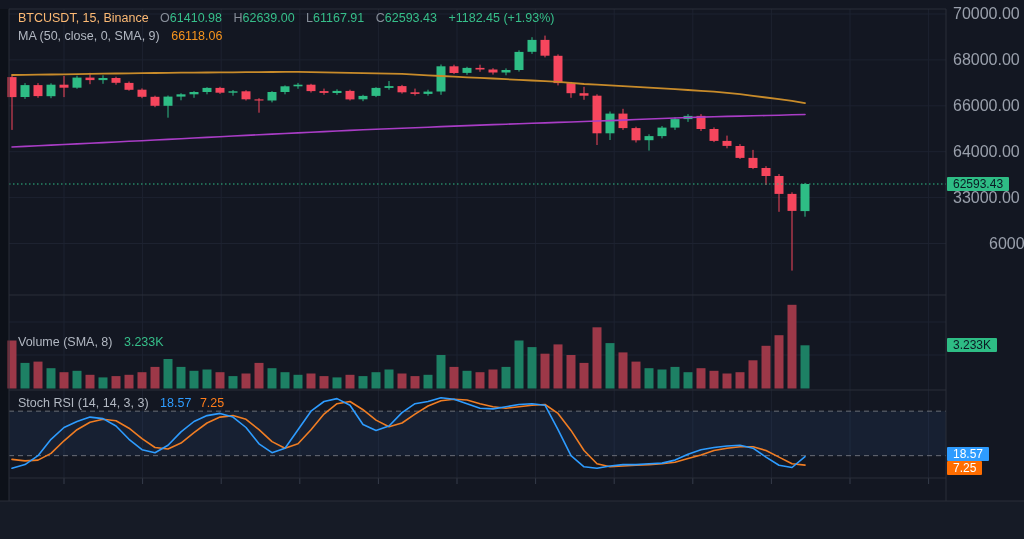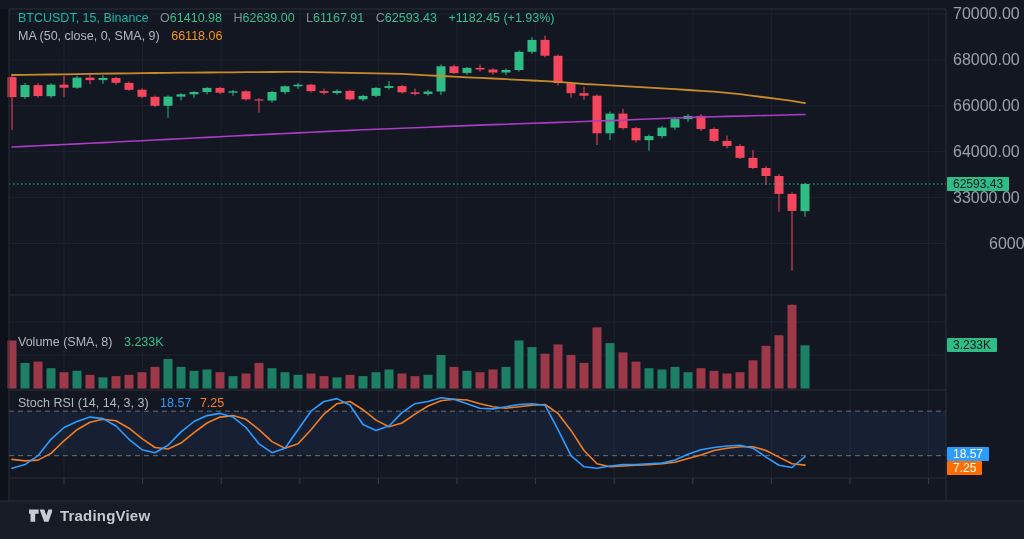--- a/index.html
+++ b/index.html
@@ -7,21 +7,21 @@
   .stage{
     position:relative;width:1024px;height:539px;overflow:hidden;
     background:#131722;
     font-family:"Liberation Sans","DejaVu Sans",sans-serif;
     -webkit-font-smoothing:antialiased;
   }
   #plot{position:absolute;left:0;top:0;}
   .overlay{position:absolute;white-space:nowrap;}
   
   .legend{left:18px;color:#b2b8c2;font-size:12.5px;line-height:17.5px;}
-  .legend .sym{color:#14b8a6;}
+  .legend .sym{color:#fdba74;}
   .legend .lt{color:#878e99;}
   .legend .grn{color:#36bf8a;}
   .legend .gap{display:inline-block;width:8px;}
   .ma50v{color:#f7941d;}
   .ma200v{color:#e23fe8;}
   .kv{color:#2e9cff;}
   .dv{color:#ff7d1a;}
   
   .axlabel{position:absolute;left:953px;font-size:16px;color:#9aa0ac;height:14px;line-height:14px;}
   .badge{position:absolute;left:947px;height:14px;line-height:14px;font-size:12px;
@@ -313,21 +313,14 @@
       <div class="axlabel" style="top: 236.5px; left: 7px; margin-left: 36px;">60000.00</div>
     </div>
 
   <div class="badge dark" id="price-badge" style="top: 176.981px; background: rgb(46, 189, 133);">62593.43</div>
   <div class="badge dark" id="volume-badge" style="top: 338.324px; background: rgb(46, 189, 133);">3.233K</div>
   <div class="badge lite" id="k-badge" style="top: 446.675px; background: rgb(46, 156, 255);">18.57</div>
   <div class="badge lite" id="d-badge" style="top: 461.175px; background: rgb(255, 109, 0);">7.25</div>
 
   <div id="time-axis"></div>
 
-  <div class="footer">
-    <svg width="24" height="19" viewBox="0 0 24 19">
-      <path d="M1 3.4h9.6v4.4H7.2v8h-4.7v-8H1z" fill="#c9ccd2"></path>
-      <path d="M11.6 3.4h4.7l2 6 2-6h4.6l-4.4 12.4h-4.3z" fill="#c9ccd2"></path>
-    </svg>
-    <span class="logotext">TradingView</span>
-  </div>
 
 </div>
 
 </body></html>

